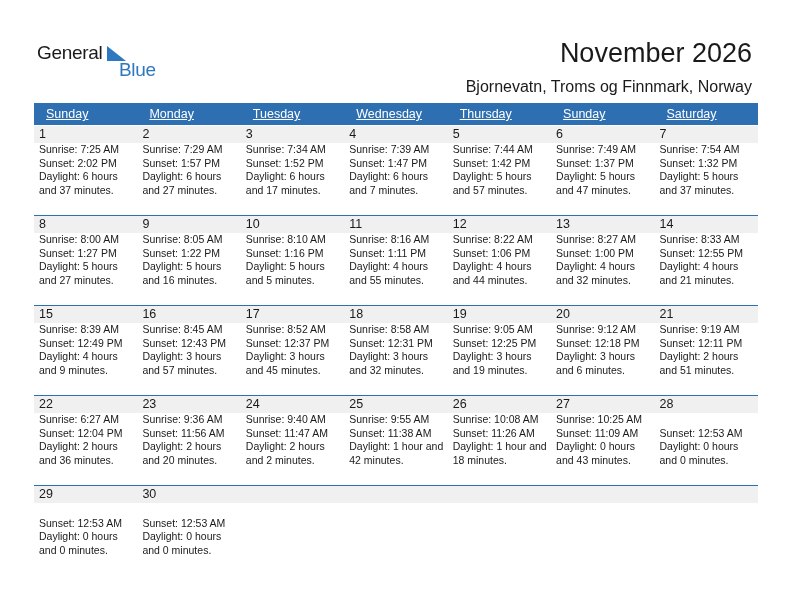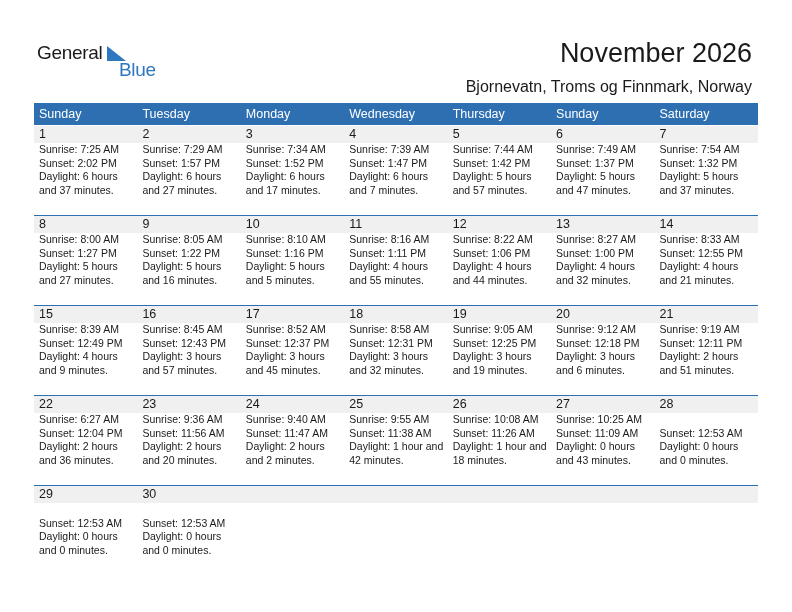--- a/index.html
+++ b/index.html
@@ -10,21 +10,21 @@
   .logo { position: absolute; left: 37px; top: 42px; width: 100px; height: 40px; }
   .logo-general { position: absolute; left: 0; top: 0; font-size: 19px; color: #1a1a1a; letter-spacing: -0.3px; }
   .logo-blue { position: absolute; left: 51px; top: 17px; font-size: 19px; color: #2e78c0; letter-spacing: -0.3px; margin-left: 31px; }
   .logo-tri { position: absolute; left: 70px; top: 4px; width: 0; height: 0;
     border-bottom: 15px solid #2e78c0; border-right: 19px solid transparent; }
   .logo-tri::after { content: ""; }
   .title { position: absolute; right: 40px; top: 38px; font-size: 27px; color: #1a1a1a; text-align: center; }
   .subtitle { position: absolute; right: 40px; top: 78px; font-size: 16px; color: #1a1a1a; }
   .cal { position: absolute; left: 34px; top: 103px; width: 724px; }
   .hdr { display: flex; height: 22px; background: #2e6fb2; }
-  .hdr div { width: 103.43px; box-sizing: border-box; padding-left: 5px; color: #ffffff; font-size: 12.5px; line-height: 22px; }
+  .hdr div { width: 103.43px; box-sizing: border-box; padding-left: 12px; color: #ffffff; font-size: 12.5px; line-height: 22px; text-decoration: underline; }
   .week { position: relative; height: 90px; }
   .week .rule { position: absolute; left: 0; right: 0; top: 0; height: 1px; background: #2e6fb2; }
   .week .strip { position: absolute; left: 0; right: 0; top: 1px; height: 17px; background: #f0f0f0; }
   .week .cells { position: absolute; left: 0; right: 0; top: 1px; display: flex; }
   .cell { width: 103.43px; box-sizing: border-box; padding-left: 5px; }
   .day { font-size: 12.5px; line-height: 17px; height: 17px; color: #1a1a1a; }
   .line { font-size: 10.5px; line-height: 13.5px; height: 13.5px; white-space: nowrap; color: #1a1a1a; }
 </style>
 </head>
 <body>
@@ -34,22 +34,22 @@
   <span class="logo-tri"></span>
   <span class="logo-blue">Blue</span>
 </div>
 
 <div class="title">November 2026</div>
 <div class="subtitle">Bjornevatn, Troms og Finnmark, Norway</div>
 
 <div class="cal">
   <div class="hdr">
     <div>Sunday</div>
+    <div>Monday</div>
     <div>Tuesday</div>
-    <div>Monday</div>
     <div>Wednesday</div>
     <div>Thursday</div>
     <div>Sunday</div>
     <div>Saturday</div>
   </div>
   <div id="weeks">
       <div class="week first">
         <div class="strip"></div>
         <div class="cells">
           <div class="cell">

